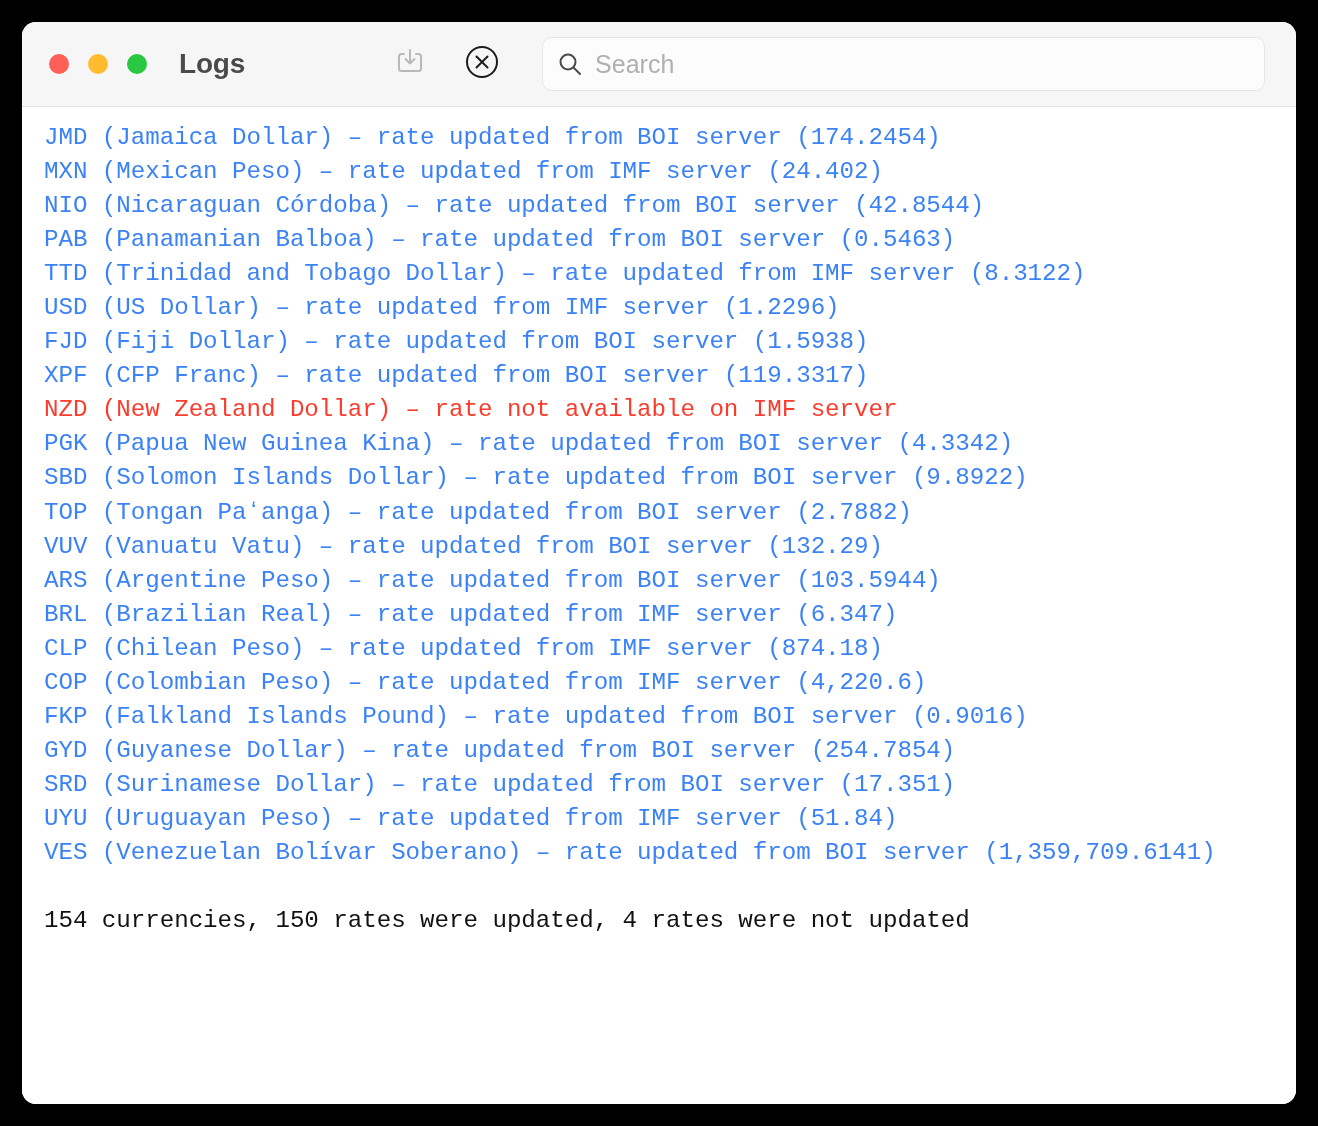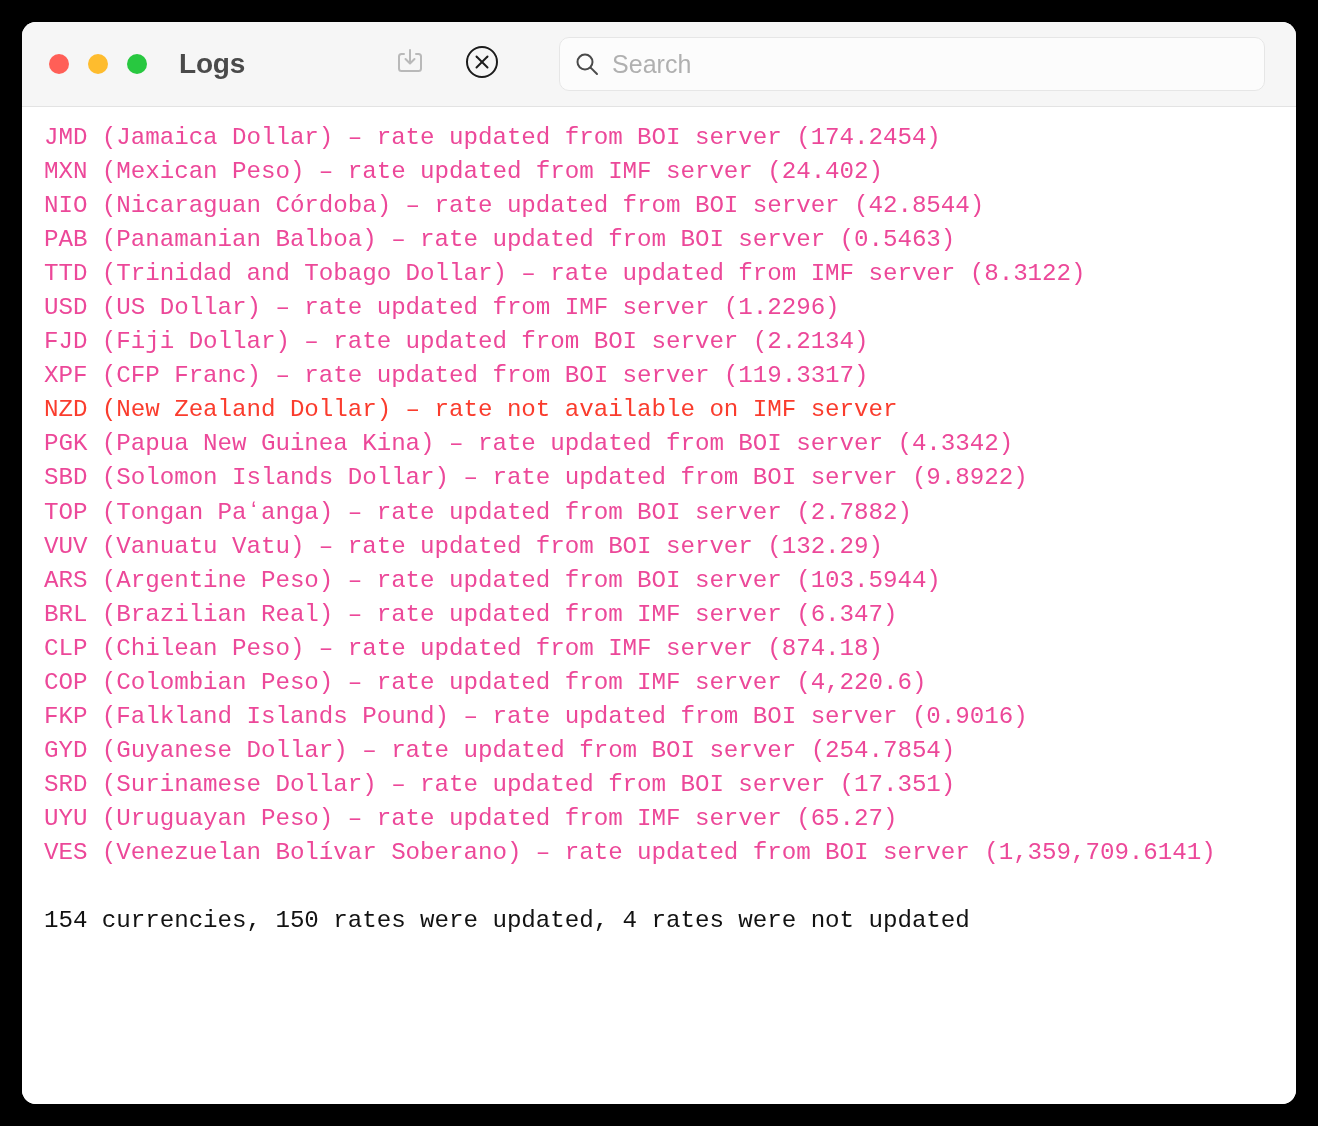--- a/index.html
+++ b/index.html
@@ -71,21 +71,21 @@
   .tool-btn {
     width: 42px;
     height: 42px;
     display: flex;
     align-items: center;
     justify-content: center;
     cursor: default;
   }
 
   #search-wrap {
-    margin-left: 56px;
+    margin-left: 39px;
     margin-right: 31px;
     flex: 1 1 auto;
   }
   #search-field {
     height: 54px;
     border: 1px solid #e6e6e6;
     border-radius: 10px;
     background: #fcfcfc;
     display: flex;
     align-items: center;
@@ -115,21 +115,21 @@
     flex: 1 1 auto;
     background: #ffffff;
     padding: 14px 0 0 22px;
     overflow: hidden;
     box-sizing: border-box;
   }
   .log-line {
     font-family: "Liberation Mono", "DejaVu Sans Mono", monospace;
     font-size: 24.2px;
     line-height: 34.05px;
-    color: #ec4899;
+    color: #3b82f6;
     white-space: pre;
     letter-spacing: -0.05px;
   }
   .log-line.error { color: #fa3c2d; }
   .log-line.spacer { color: transparent; }
   .log-line.summary { color: #121212; }
 </style>
 </head>
 <body>
 
@@ -180,33 +180,33 @@
 
   </div>
 
   <div id="log-body">
       <div class="log-line">JMD (Jamaica Dollar) – rate updated from BOI server (174.2454)</div>
       <div class="log-line">MXN (Mexican Peso) – rate updated from IMF server (24.402)</div>
       <div class="log-line">NIO (Nicaraguan Córdoba) – rate updated from BOI server (42.8544)</div>
       <div class="log-line">PAB (Panamanian Balboa) – rate updated from BOI server (0.5463)</div>
       <div class="log-line">TTD (Trinidad and Tobago Dollar) – rate updated from IMF server (8.3122)</div>
       <div class="log-line">USD (US Dollar) – rate updated from IMF server (1.2296)</div>
-      <div class="log-line">FJD (Fiji Dollar) – rate updated from BOI server (2.2134)</div>
+      <div class="log-line">FJD (Fiji Dollar) – rate updated from BOI server (1.5938)</div>
       <div class="log-line">XPF (CFP Franc) – rate updated from BOI server (119.3317)</div>
       <div class="log-line error">NZD (New Zealand Dollar) – rate not available on IMF server</div>
       <div class="log-line">PGK (Papua New Guinea Kina) – rate updated from BOI server (4.3342)</div>
       <div class="log-line">SBD (Solomon Islands Dollar) – rate updated from BOI server (9.8922)</div>
       <div class="log-line">TOP (Tongan Paʻanga) – rate updated from BOI server (2.7882)</div>
       <div class="log-line">VUV (Vanuatu Vatu) – rate updated from BOI server (132.29)</div>
       <div class="log-line">ARS (Argentine Peso) – rate updated from BOI server (103.5944)</div>
       <div class="log-line">BRL (Brazilian Real) – rate updated from IMF server (6.347)</div>
       <div class="log-line">CLP (Chilean Peso) – rate updated from IMF server (874.18)</div>
       <div class="log-line">COP (Colombian Peso) – rate updated from IMF server (4,220.6)</div>
       <div class="log-line">FKP (Falkland Islands Pound) – rate updated from BOI server (0.9016)</div>
       <div class="log-line">GYD (Guyanese Dollar) – rate updated from BOI server (254.7854)</div>
       <div class="log-line">SRD (Surinamese Dollar) – rate updated from BOI server (17.351)</div>
-      <div class="log-line">UYU (Uruguayan Peso) – rate updated from IMF server (65.27)</div>
+      <div class="log-line">UYU (Uruguayan Peso) – rate updated from IMF server (51.84)</div>
       <div class="log-line">VES (Venezuelan Bolívar Soberano) – rate updated from BOI server (1,359,709.6141)</div>
       <div class="log-line spacer"> </div>
       <div class="log-line summary">154 currencies, 150 rates were updated, 4 rates were not updated</div>
     </div>
 
 </div>
 
 </body></html>

